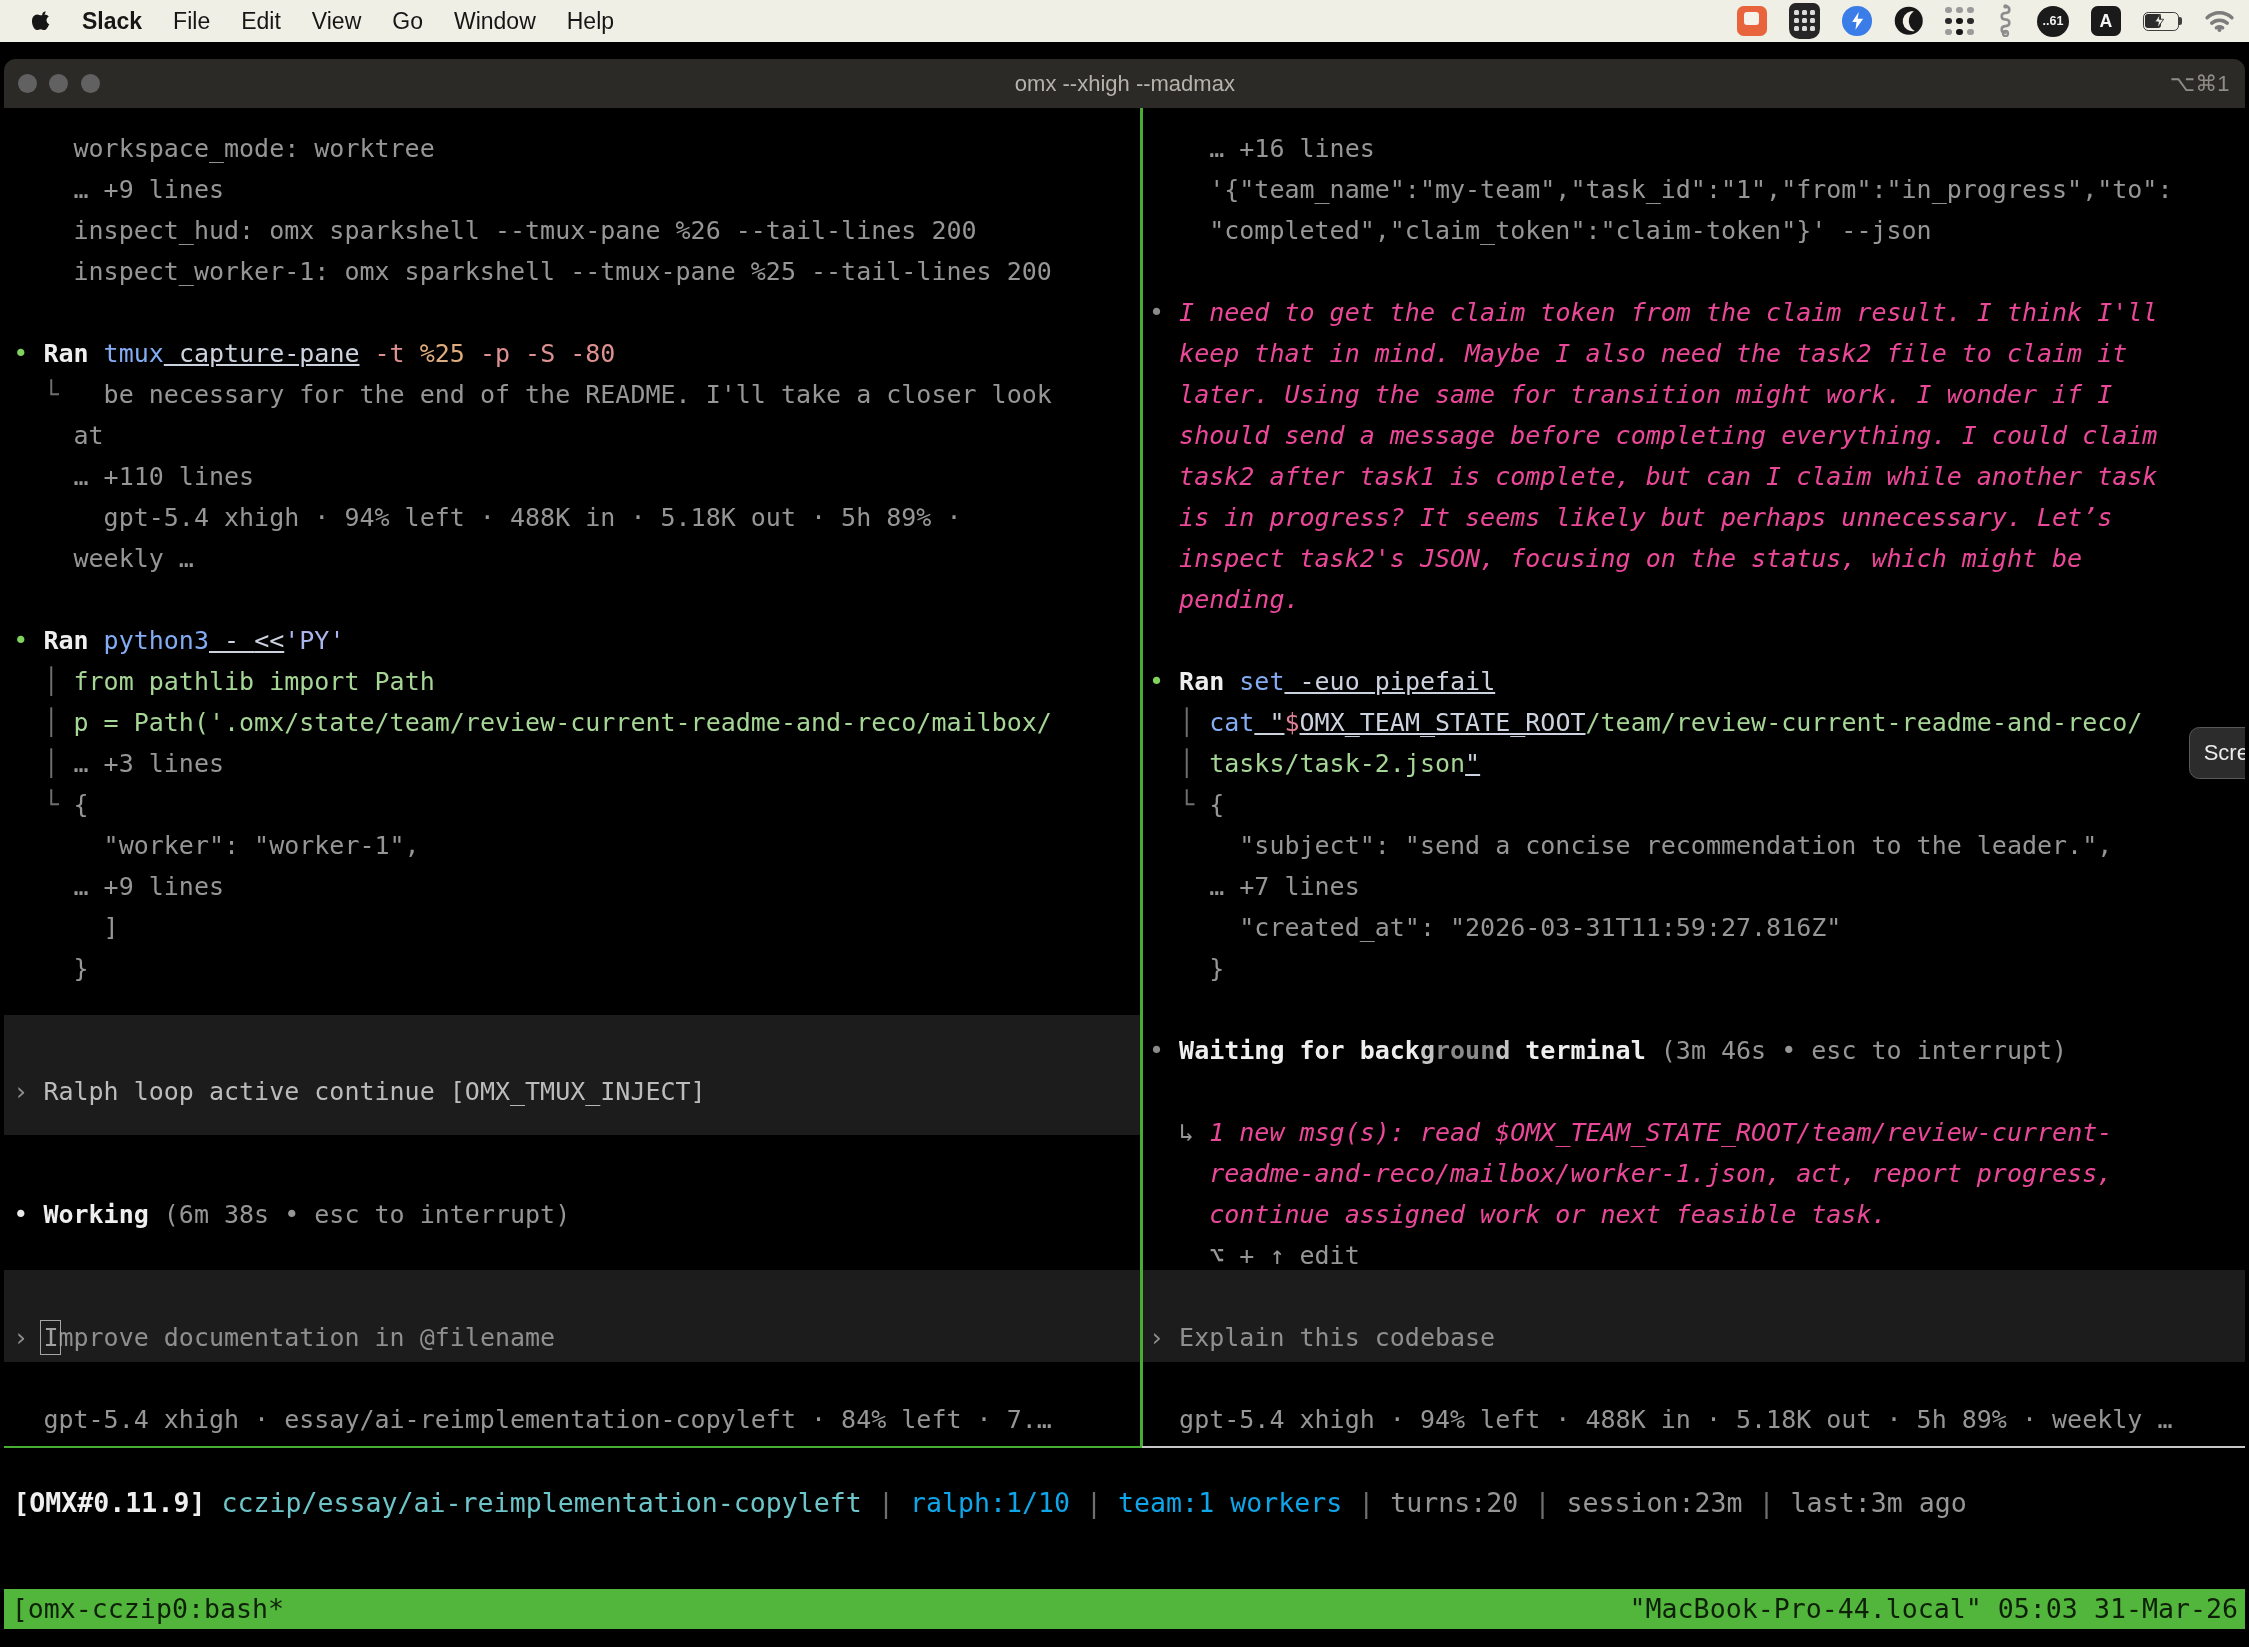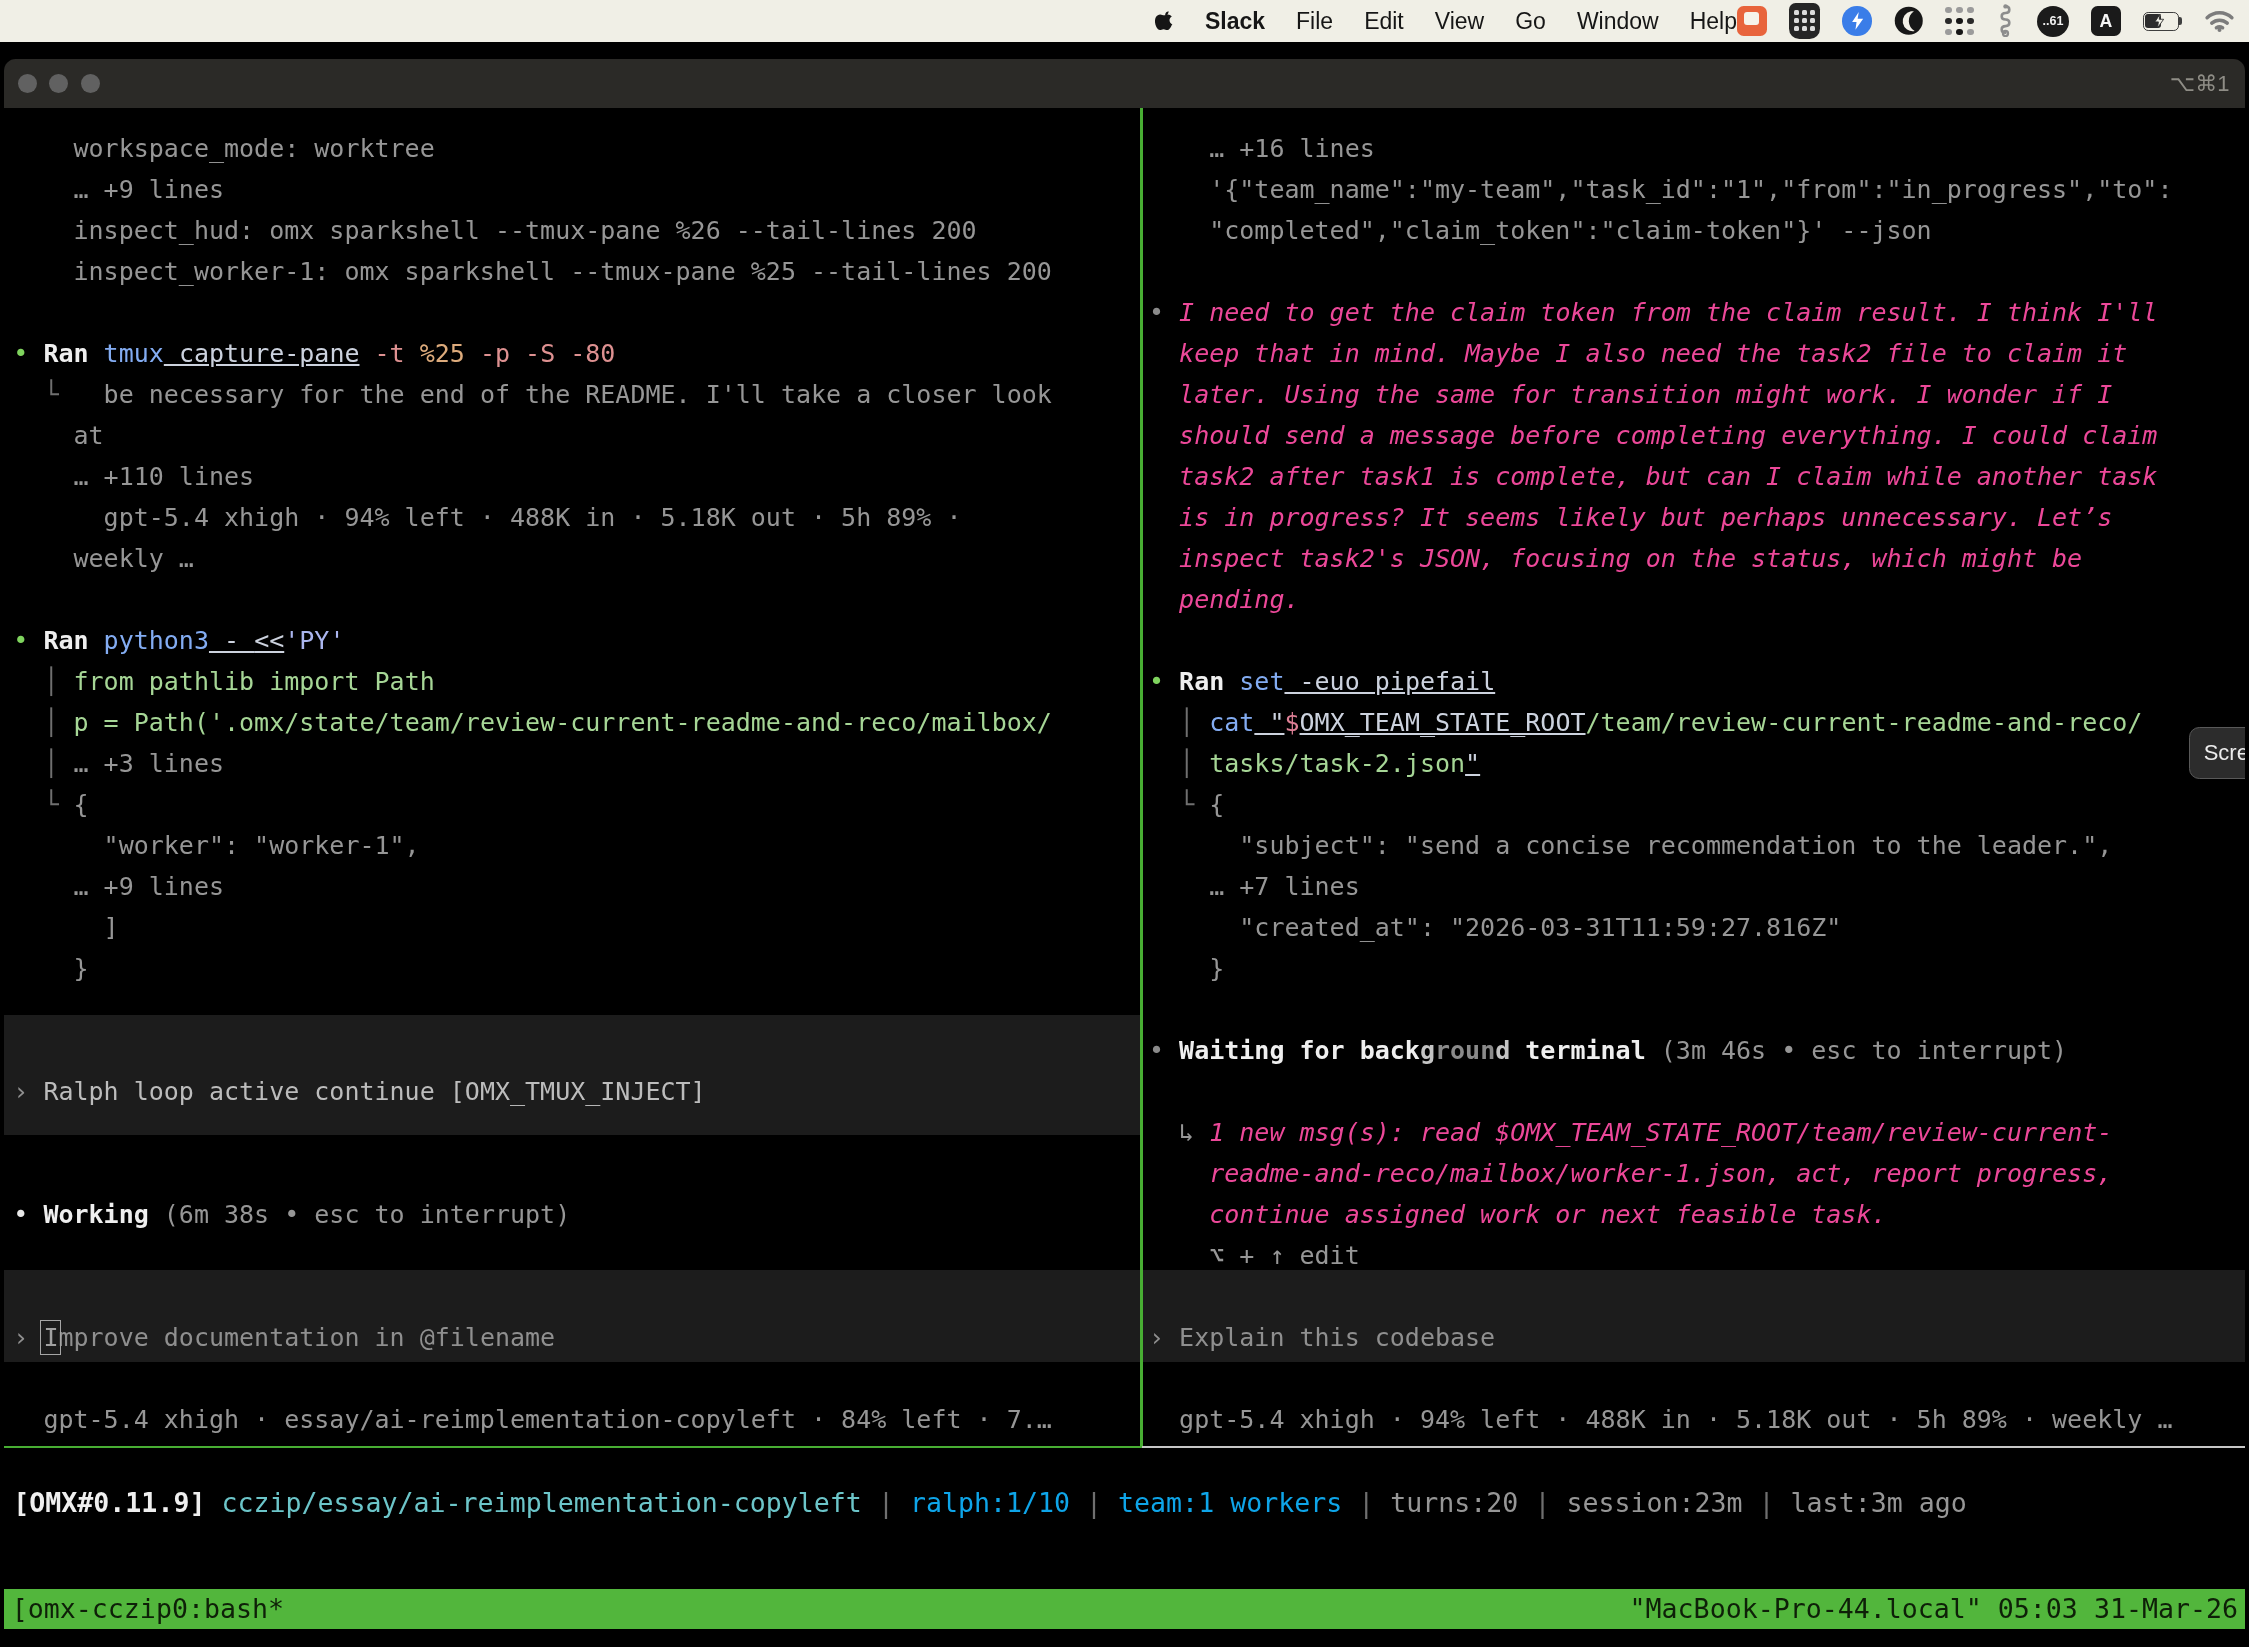--- a/index.html
+++ b/index.html
@@ -1,19 +1,19 @@
 <!DOCTYPE html>
 <html style="font-size:11.8px"><head>
 <meta charset="utf-8">
 <style>
   html,body{margin:0;padding:0;width:2250px;height:1648px;background:#000;overflow:hidden;}
   .screen{position:relative;width:2250px;height:1648px;}
   
   .menubar{position:absolute;left:0;top:0;width:100%;height:42px;background:#f0efe6;
-    display:flex;align-items:center;justify-content:flex-end;
+    display:flex;align-items:center;justify-content:space-between;
     font-family:"Liberation Sans",sans-serif;color:#161616;}
   .menu-left{display:flex;align-items:center;gap:31px;padding-left:32px;}
   .menu-left .apple svg{display:block;}
   .menu-item{font-size:23px;}
   .menu-item.app-name{font-weight:bold;}
   .menu-right{display:flex;align-items:center;gap:22px;padding-right:14.8px;}
   .micon{display:inline-flex;align-items:center;justify-content:center;}
   
   .window{position:absolute;left:4.4px;top:59px;width:2241px;bottom:0;
     border-radius:11.8px 11.8px 0 0;overflow:hidden;background:#000;}
@@ -175,20 +175,21 @@
       </div>
   </div>
 
   <div class="window">
     <div class="titlebar">
       <div class="lights">
         <span class="light"></span>
         <span class="light"></span>
         <span class="light"></span>
       </div>
+      <div class="wtitle">omx --xhigh --madmax</div>
       <div class="wshort">⌥⌘1</div>
     </div>
 
     <div class="terminal">
       <div class="band band1-left"></div>
       <div class="band band2-left"></div>
       <div class="band band2-right"></div>
 
       <div class="pane pane-left" id="left-pane"><div class="trow"><span class="seg-dim">    workspace_mode: worktree</span></div><div class="trow"><span class="seg-dim">    … +9 lines</span></div><div class="trow"><span class="seg-dim">    inspect_hud: omx sparkshell --tmux-pane %26 --tail-lines 200</span></div><div class="trow"><span class="seg-dim">    inspect_worker-1: omx sparkshell --tmux-pane %25 --tail-lines 200</span></div><div class="trow"></div><div class="trow"><span class="seg-bullet">• </span><span class="seg-white">Ran</span><span class="seg-dim"> </span><span class="seg-blue">tmux</span><span class="seg-pale"> capture-pane</span><span class="seg-salmon"> -t</span><span class="seg-orange"> %25</span><span class="seg-salmon"> -p -S -80</span></div><div class="trow"><span class="seg-tree">  └   </span><span class="seg-dim">be necessary for the end of the README. I'll take a closer look</span></div><div class="trow"><span class="seg-dim">    at</span></div><div class="trow"><span class="seg-dim">    … +110 lines</span></div><div class="trow"><span class="seg-dim">      gpt-5.4 xhigh · 94% left · 488K in · 5.18K out · 5h 89% ·</span></div><div class="trow"><span class="seg-dim">    weekly …</span></div><div class="trow"></div><div class="trow"><span class="seg-bullet">• </span><span class="seg-white">Ran</span><span class="seg-dim"> </span><span class="seg-blue">python3</span><span class="seg-pale"> - </span><span class="seg-pale">&lt;&lt;</span><span class="seg-lav">'PY'</span></div><div class="trow"><span class="seg-tree">  │ </span><span class="seg-grn">from pathlib import Path</span></div><div class="trow"><span class="seg-tree">  │ </span><span class="seg-grn">p = Path('.omx/state/team/review-current-readme-and-reco/mailbox/</span></div><div class="trow"><span class="seg-tree">  │ </span><span class="seg-dim">… +3 lines</span></div><div class="trow"><span class="seg-tree">  └ </span><span class="seg-dim">{</span></div><div class="trow"><span class="seg-dim">      "worker": "worker-1",</span></div><div class="trow"><span class="seg-dim">    … +9 lines</span></div><div class="trow"><span class="seg-dim">      ]</span></div><div class="trow"><span class="seg-dim">    }</span></div><div class="trow"></div><div class="trow"></div><div class="trow"><span class="seg-prompt">› </span><span class="seg-banner">Ralph loop active continue [OMX_TMUX_INJECT]</span></div><div class="trow"></div><div class="trow"></div><div class="trow"><span class="seg-whitebullet">• </span><span class="seg-white">Working</span><span class="seg-dim"> (6m 38s • esc to interrupt)</span></div><div class="trow"></div><div class="trow"></div><div class="trow"><span class="seg-prompt">› </span><span class="seg-cursor">I</span><span class="seg-placeholder">mprove documentation in @filename</span></div><div class="trow"></div><div class="trow"><span class="seg-dim">  gpt-5.4 xhigh · essay/ai-reimplementation-copyleft · 84% left · 7.…</span></div></div>
       <div class="pane pane-right" id="right-pane"><div class="trow"><span class="seg-dim">    … +16 lines</span></div><div class="trow"><span class="seg-dim">    '{"team_name":"my-team","task_id":"1","from":"in_progress","to":</span></div><div class="trow"><span class="seg-dim">    "completed","claim_token":"claim-token"}' --json</span></div><div class="trow"></div><div class="trow"><span class="seg-dimbullet">• </span><span class="seg-think">I need to get the claim token from the claim result. I think I'll</span></div><div class="trow"><span class="seg-think">  keep that in mind. Maybe I also need the task2 file to claim it</span></div><div class="trow"><span class="seg-think">  later. Using the same for transition might work. I wonder if I</span></div><div class="trow"><span class="seg-think">  should send a message before completing everything. I could claim</span></div><div class="trow"><span class="seg-think">  task2 after task1 is complete, but can I claim while another task</span></div><div class="trow"><span class="seg-think">  is in progress? It seems likely but perhaps unnecessary. Let’s</span></div><div class="trow"><span class="seg-think">  inspect task2's JSON, focusing on the status, which might be</span></div><div class="trow"><span class="seg-think">  pending.</span></div><div class="trow"></div><div class="trow"><span class="seg-bullet">• </span><span class="seg-white">Ran</span><span class="seg-dim"> </span><span class="seg-blue">set</span><span class="seg-pale"> -euo pipefail</span></div><div class="trow"><span class="seg-tree">  │ </span><span class="seg-blue">cat</span><span class="seg-pale"> "</span><span class="seg-dollar">$</span><span class="seg-pale">OMX_TEAM_STATE_ROOT</span><span class="seg-grn">/team/review-current-readme-and-reco/</span></div><div class="trow"><span class="seg-tree">  │ </span><span class="seg-grn">tasks/task-2.json</span><span class="seg-pale">"</span></div><div class="trow"><span class="seg-tree">  └ </span><span class="seg-dim">{</span></div><div class="trow"><span class="seg-dim">      "subject": "send a concise recommendation to the leader.",</span></div><div class="trow"><span class="seg-dim">    … +7 lines</span></div><div class="trow"><span class="seg-dim">      "created_at": "2026-03-31T11:59:27.816Z"</span></div><div class="trow"><span class="seg-dim">    }</span></div><div class="trow"></div><div class="trow"><span class="seg-dimbullet">• </span><span class="seg-white">Waiting for back</span><span class="seg-shim1">g</span><span class="seg-shim2">roun</span><span class="seg-shim1">d</span><span class="seg-white"> terminal</span><span class="seg-dim"> (3m 46s • esc to interrupt)</span></div><div class="trow"></div><div class="trow"><span class="seg-dim">  ↳ </span><span class="seg-think">1 new msg(s): read $OMX_TEAM_STATE_ROOT/team/review-current-</span></div><div class="trow"><span class="seg-think">    readme-and-reco/mailbox/worker-1.json, act, report progress,</span></div><div class="trow"><span class="seg-think">    continue assigned work or next feasible task.</span></div><div class="trow"><span class="seg-dim">    ⌥ + ↑ edit</span></div><div class="trow"></div><div class="trow"><span class="seg-prompt">› </span><span class="seg-placeholder">Explain this codebase</span></div><div class="trow"></div><div class="trow"><span class="seg-dim">  gpt-5.4 xhigh · 94% left · 488K in · 5.18K out · 5h 89% · weekly …</span></div></div>

